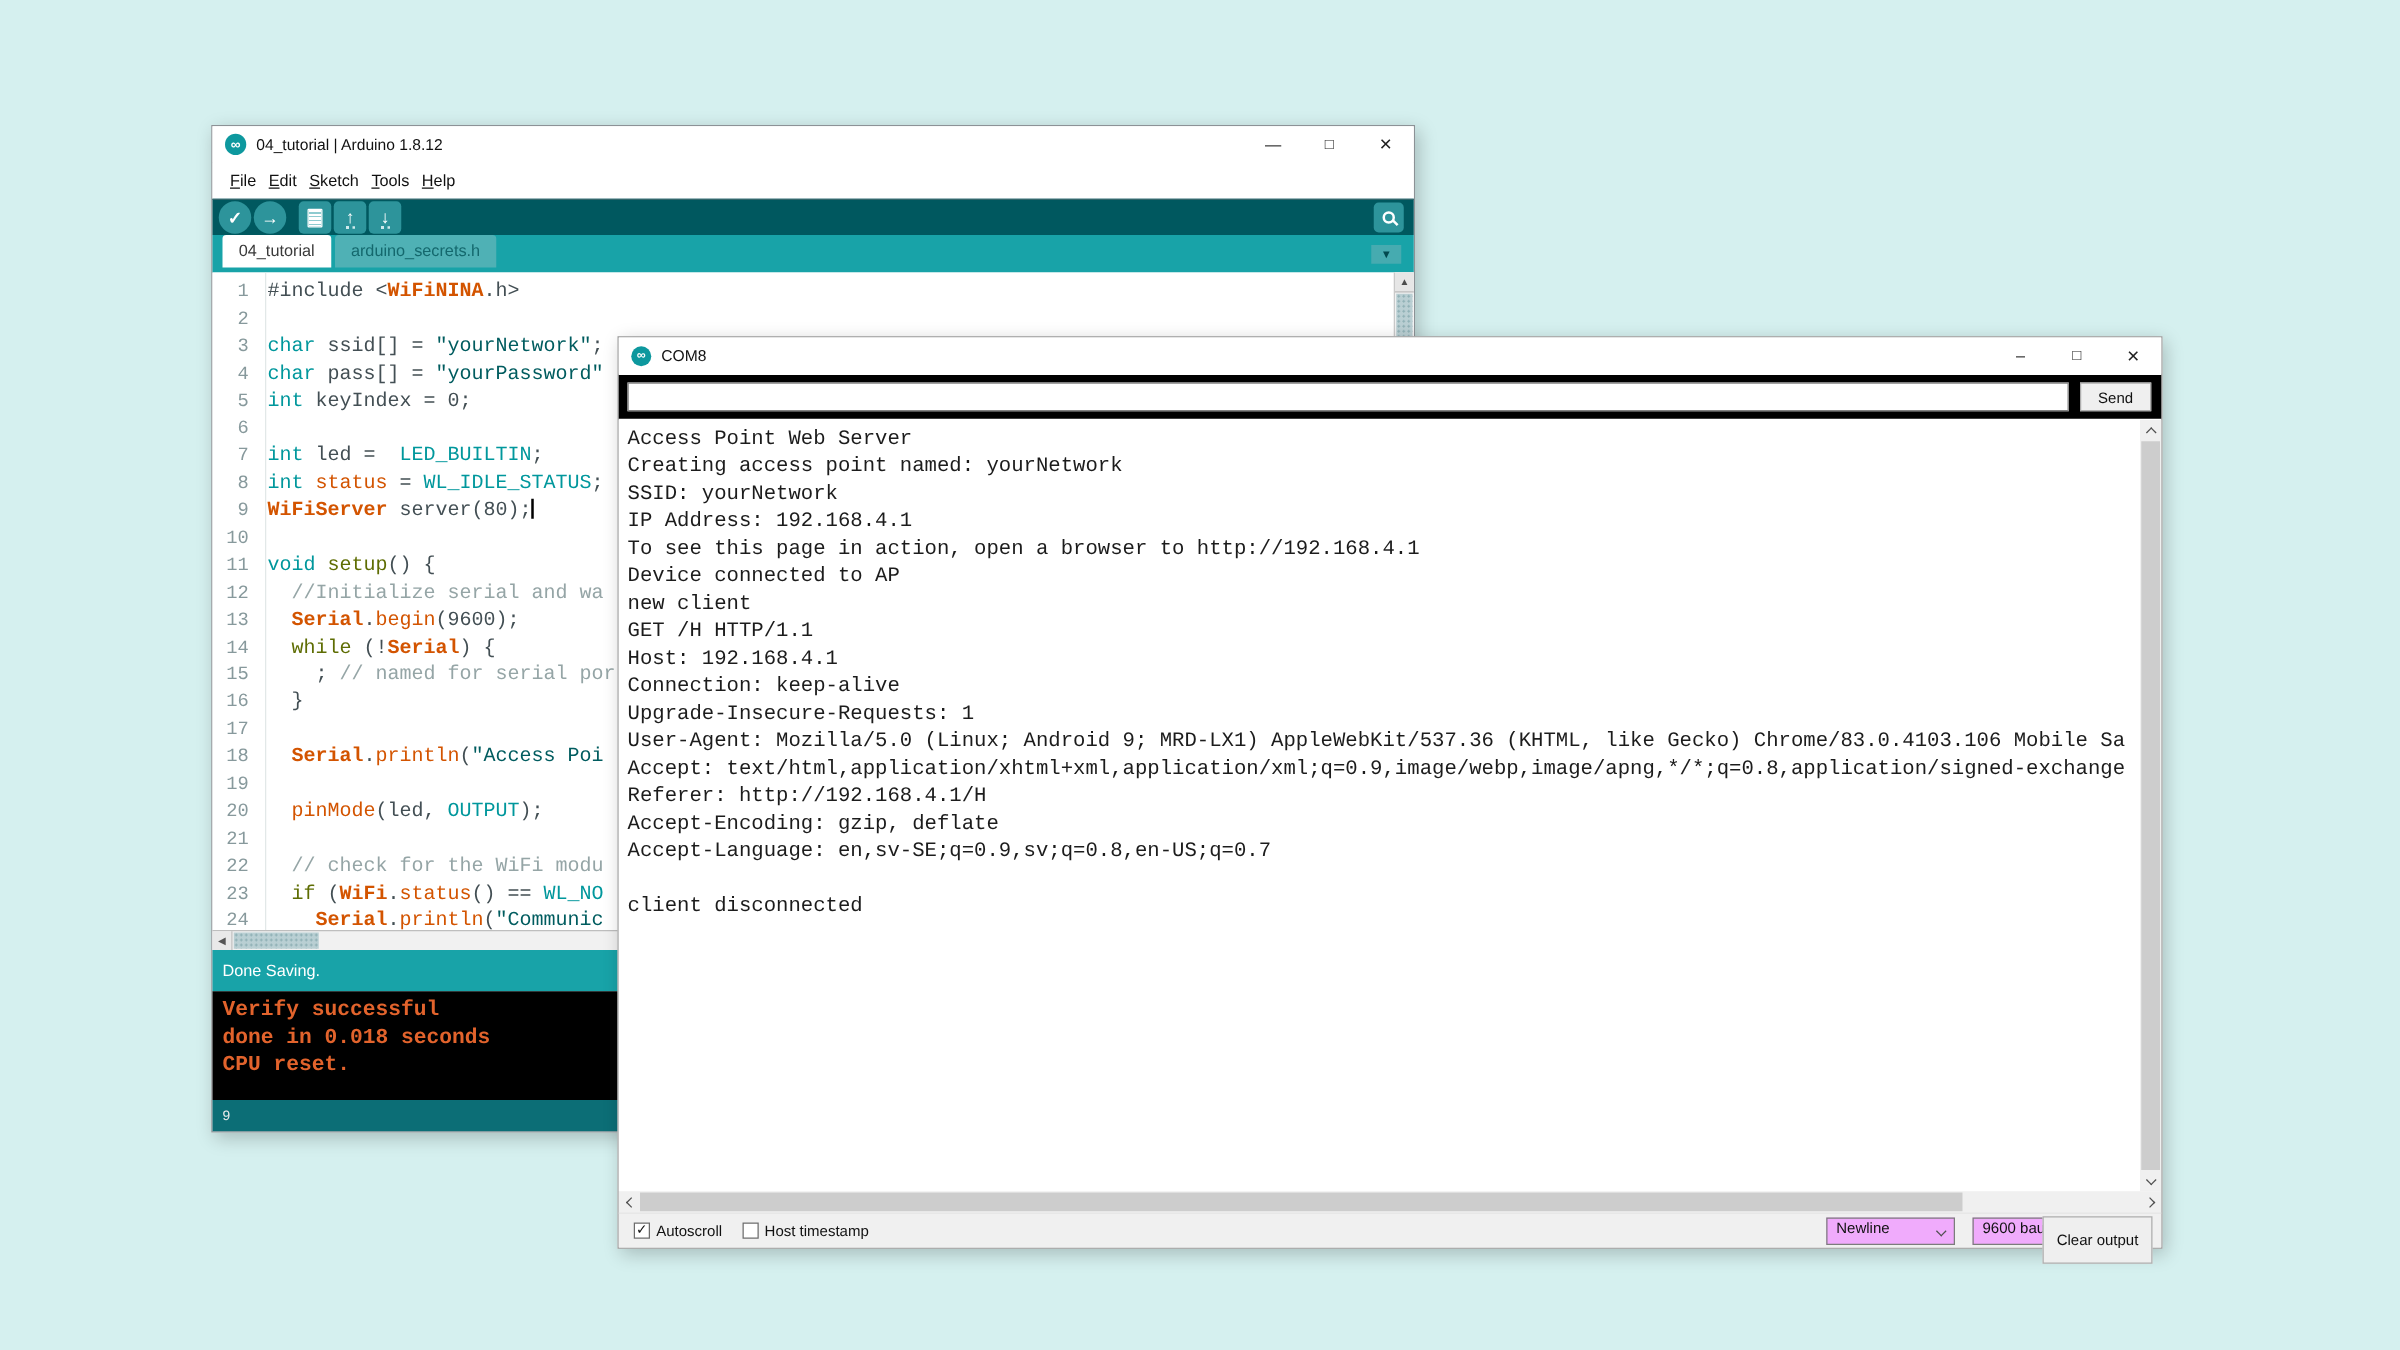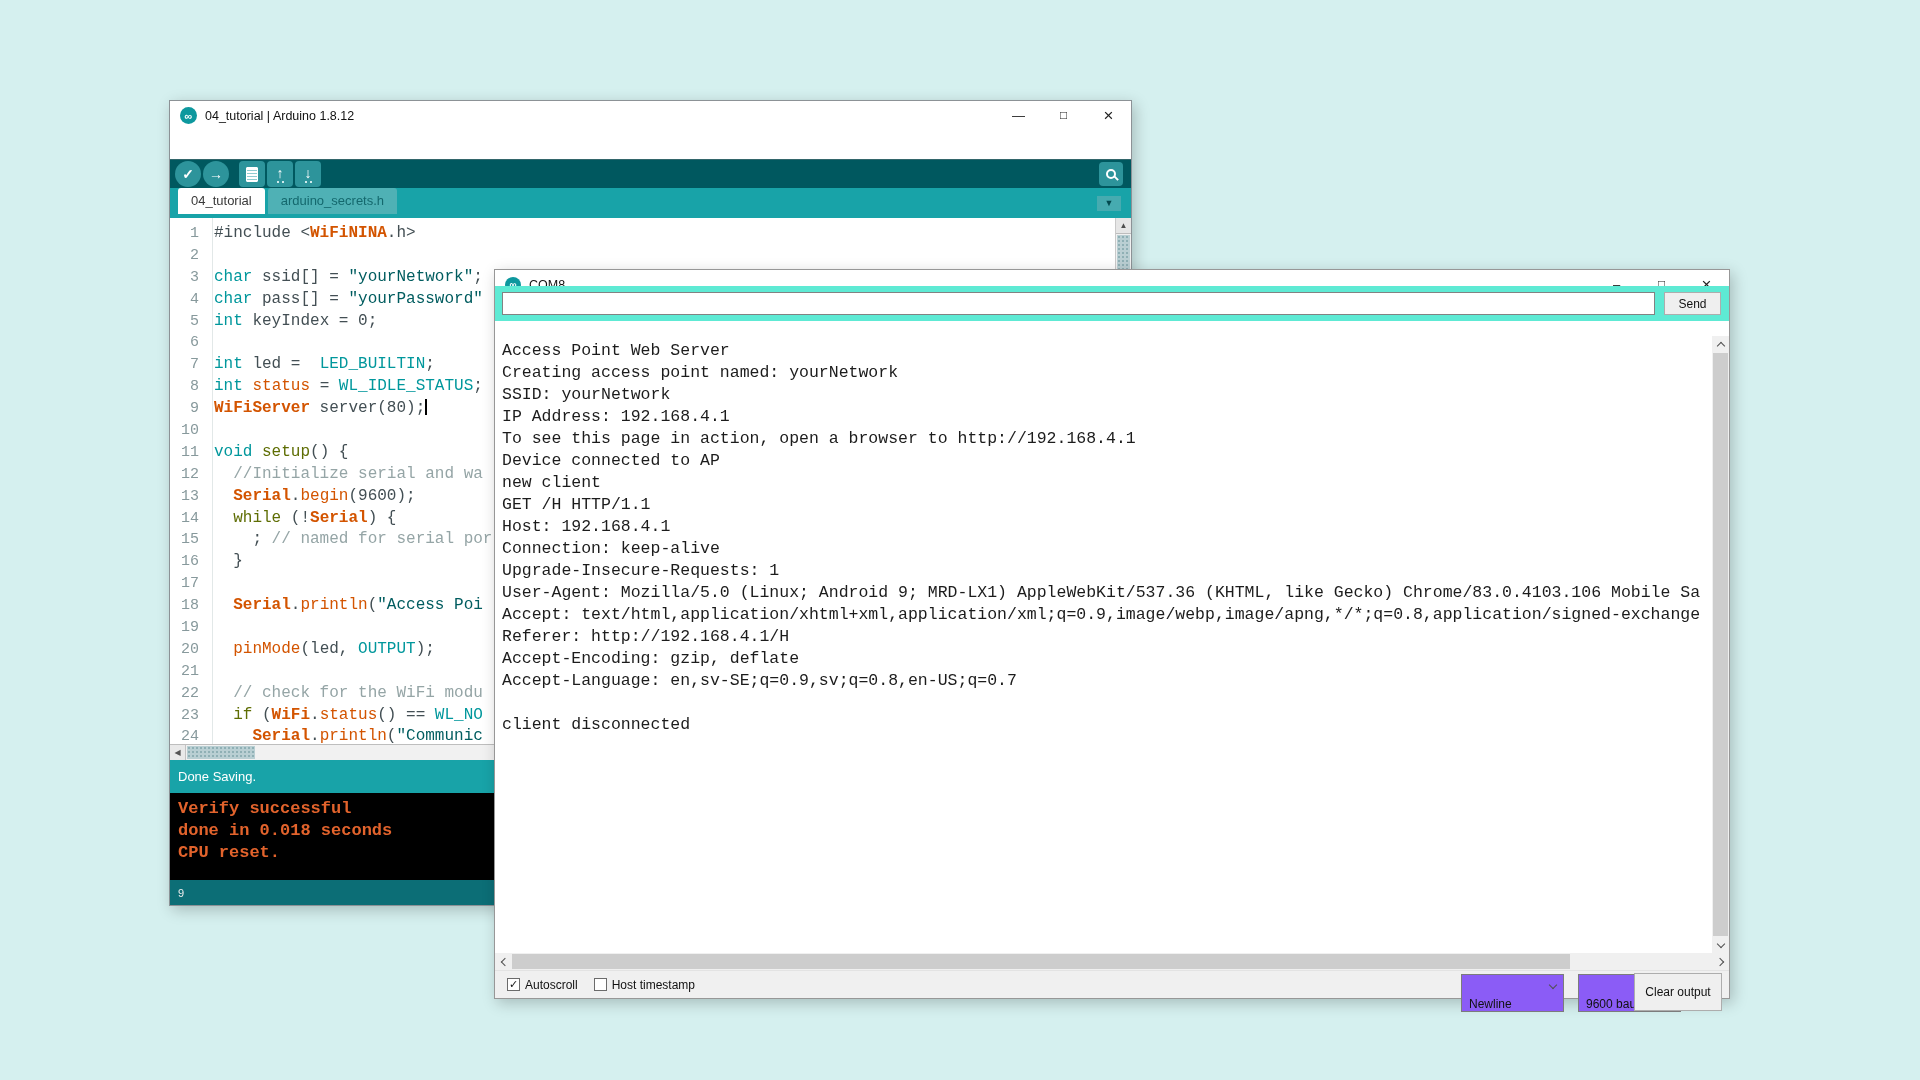--- a/index.html
+++ b/index.html
@@ -57,21 +57,21 @@
   .hscroll-e{position:absolute;left:0;top:643px;width:961px;height:16px;background:#F1F1F1;border-top:1px solid #BEBEBE}
   .hs-left{position:absolute;left:0;top:0;width:16px;height:15px;background:#E9E9E9;border-right:1px solid #C2C2C2;font-size:8px;color:#555;display:flex;align-items:center;justify-content:center}
   .hs-thumb-e{position:absolute;left:17px;top:1px;width:68px;height:13px;background:#B9CFD3;background-image:radial-gradient(#8FB0B5 1px,transparent 1px);background-size:4px 4px}
 
   .statusbar{position:absolute;left:0;top:659px;width:961px;height:33px;background:#18A3A8;color:#fff;font-size:13px;display:flex;align-items:center;padding-left:8px}
   .console{position:absolute;left:0;top:692px;width:961px;height:87px;background:#000;padding:5px 8px}
   .con-line{font-family:"Liberation Mono",monospace;font-weight:bold;font-size:17px;line-height:22px;color:#E2632C;white-space:pre}
   .ide-footer{position:absolute;left:0;top:779px;width:961px;height:25px;background:#0C6E76;color:#EDEDED;font-size:11px;display:flex;align-items:center;padding-left:8px}
 
   
-  .sendrow{position:absolute;left:0;top:16px;right:0;height:35px;background:#5eead4}
+  .sendrow{position:absolute;left:0;top:30px;right:0;height:35px;background:#000000}
   .sinput{position:absolute;left:7px;top:6px;width:1153px;height:23px;border:1px solid #828282;font-size:13px;padding:0 5px;font-family:"Liberation Sans",sans-serif}
   .sendbtn{position:absolute;right:8px;top:6px;width:57px;height:23px;background:#EFEFEF;border:1px solid #ADADAD;font-size:12px;color:#111;font-family:"Liberation Sans",sans-serif}
   .soutput{position:absolute;left:0;top:66px;width:1216px;height:617px;background:#fff;overflow:hidden;padding:4px 0 0 7px}
   .sl{font-family:"Liberation Mono",monospace;font-size:16.5px;line-height:22px;color:#1C1C1C;white-space:pre}
   .vscroll-s{position:absolute;right:0;top:66px;width:17px;height:617px;background:#F0F0F0}
   .sv-arrow{position:absolute;left:0;width:17px;height:17px;display:flex;align-items:center;justify-content:center}
   .sv-arrow.bottom{bottom:0}
   .sv-thumb{position:absolute;left:1px;top:17px;width:15px;height:583px;background:#CDCDCD}
   .chev{display:block;width:6px;height:6px;border-right:1.6px solid #505050;border-bottom:1.6px solid #505050}
   .chev.up{transform:rotate(-135deg);margin-top:3px}
@@ -79,21 +79,21 @@
   .chev.left{transform:rotate(135deg);margin-left:2px}
   .chev.right{transform:rotate(-45deg);margin-right:2px}
   .hscroll-s{position:absolute;left:0;top:683px;width:1234px;height:17px;background:#F0F0F0}
   .sh-arrow{position:absolute;top:0;width:17px;height:17px;display:flex;align-items:center;justify-content:center}
   .sh-arrow.right{right:0}
   .sh-thumb{position:absolute;left:17px;top:1px;width:1058px;height:15px;background:#CDCDCD}
   .sfooter{position:absolute;left:0;top:700px;width:1234px;height:28px;background:#F0F0F0;border-top:1px solid #E3E3E3;display:flex;align-items:center}
   .cb{width:13px;height:13px;border:1px solid #6B6B6B;background:#fff;margin-left:12px;display:flex;align-items:center;justify-content:center;font-size:11px;color:#111;line-height:13px;flex:0 0 auto}
   .cb.second{margin-left:16px}
   .cbl{font-size:12px;color:#111;margin-left:5px;white-space:nowrap}
-  .sel{position:absolute;height:38px;top:3px;background:#8b5cf6;border:1px solid #7C7C7C;display:flex;align-items:flex-end;font-size:12px;color:#111;padding-left:7px}
+  .sel{position:absolute;height:22px;top:3px;background:#f0abfc;border:1px solid #7C7C7C;display:flex;align-items:flex-start;font-size:12px;color:#111;padding-left:7px}
   .sel .chev{position:absolute;right:7px;top:7px}
   .sel-newline{left:966px;width:103px}
   .sel-baud{left:1083px;width:103px}
   .clearbtn{position:absolute;right:7px;top:2px;width:88px;height:38px;background:#EFEFEF;border:1px solid #ADADAD;font-size:12px;color:#111;font-family:"Liberation Sans",sans-serif}
 </style>
 </head>
 <body>
 
 <div>
 
@@ -101,20 +101,27 @@
     <div class="tb">
       <span class="appicon">∞</span>
       <span class="tbtitle">04_tutorial | Arduino 1.8.12</span>
       <div class="wc">
         <span class="mini">—</span>
         <span class="maxi">□</span>
         <span class="clo">×</span>
       </div>
     </div>
 
+    <div class="menubar" id="ide-menu">
+        <span class="menu-item"><u>F</u>ile</span>
+        <span class="menu-item"><u>E</u>dit</span>
+        <span class="menu-item"><u>S</u>ketch</span>
+        <span class="menu-item"><u>T</u>ools</span>
+        <span class="menu-item"><u>H</u>elp</span>
+      </div>
 
     <div class="toolbar">
       <div class="tbtn round">
           <span class="g">✓</span>
         </div>
       <div class="tbtn round">
           <span class="g">→</span>
         </div>
       <div class="tbtn sq gap">
           <span class="page-icon"></span>

